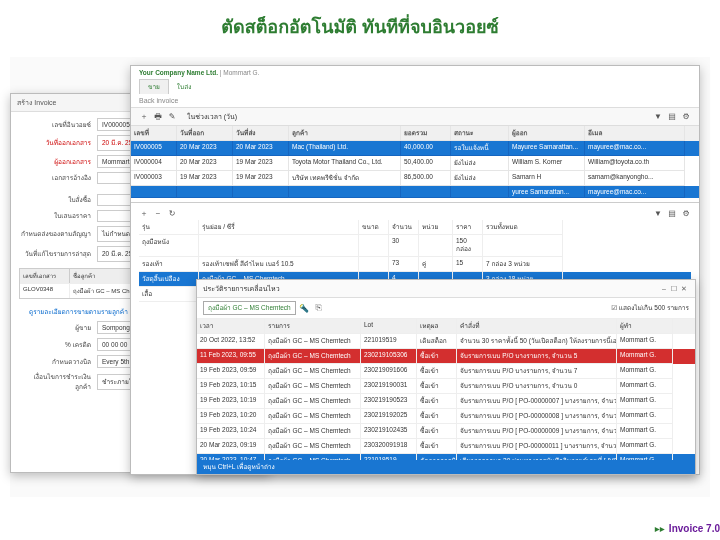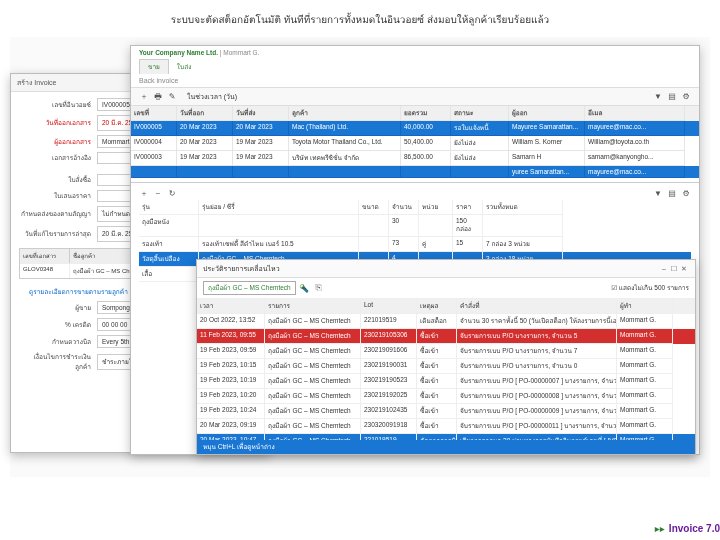--- a/index.html
+++ b/index.html
@@ -57,21 +57,21 @@
 .pg .gh{background:#f0f0f0}
 .pop .ftr{position:absolute;bottom:0;left:0;right:0;padding:2px 6px;background:#1976d2;color:#fff;font-size:6.5px}
 .brand{position:absolute;bottom:6px;left:0;right:0;text-align:right;font-size:10px;color:#888}
 .brand b{color:#6a1b9a}
 .brand .ar{color:#2e7d32;margin-right:4px}
 </style>
 </head>
 <body>
 
 <div class="hero">
-  <p>ระบบจะตัดสต็อกอัตโนมัติ ทันทีที่รายการทั้งหมดในอินวอยซ์ ส่งมอบให้ลูกค้าเรียบร้อยแล้ว</p>
+  <h1>ตัดสต็อกอัตโนมัติ ทันทีที่จบอินวอยซ์</h1>
 </div>
 
 <div class="canvas">
 
   <div class="win form">
     <div class="title">สร้าง Invoice</div>
     <div class="form-body">
       <div class="frow">
           <label>เลขที่อินวอยซ์</label>
           <div class="val">IV000005</div>

